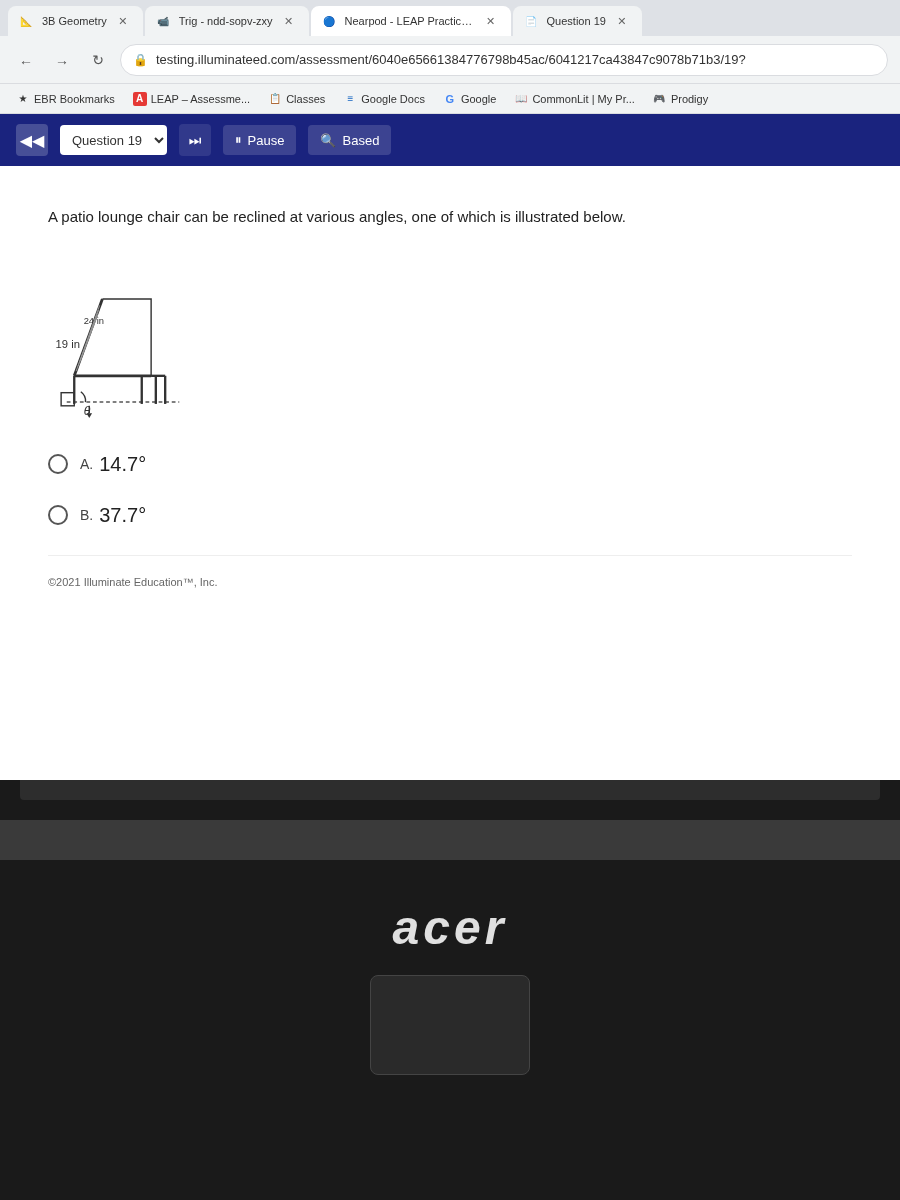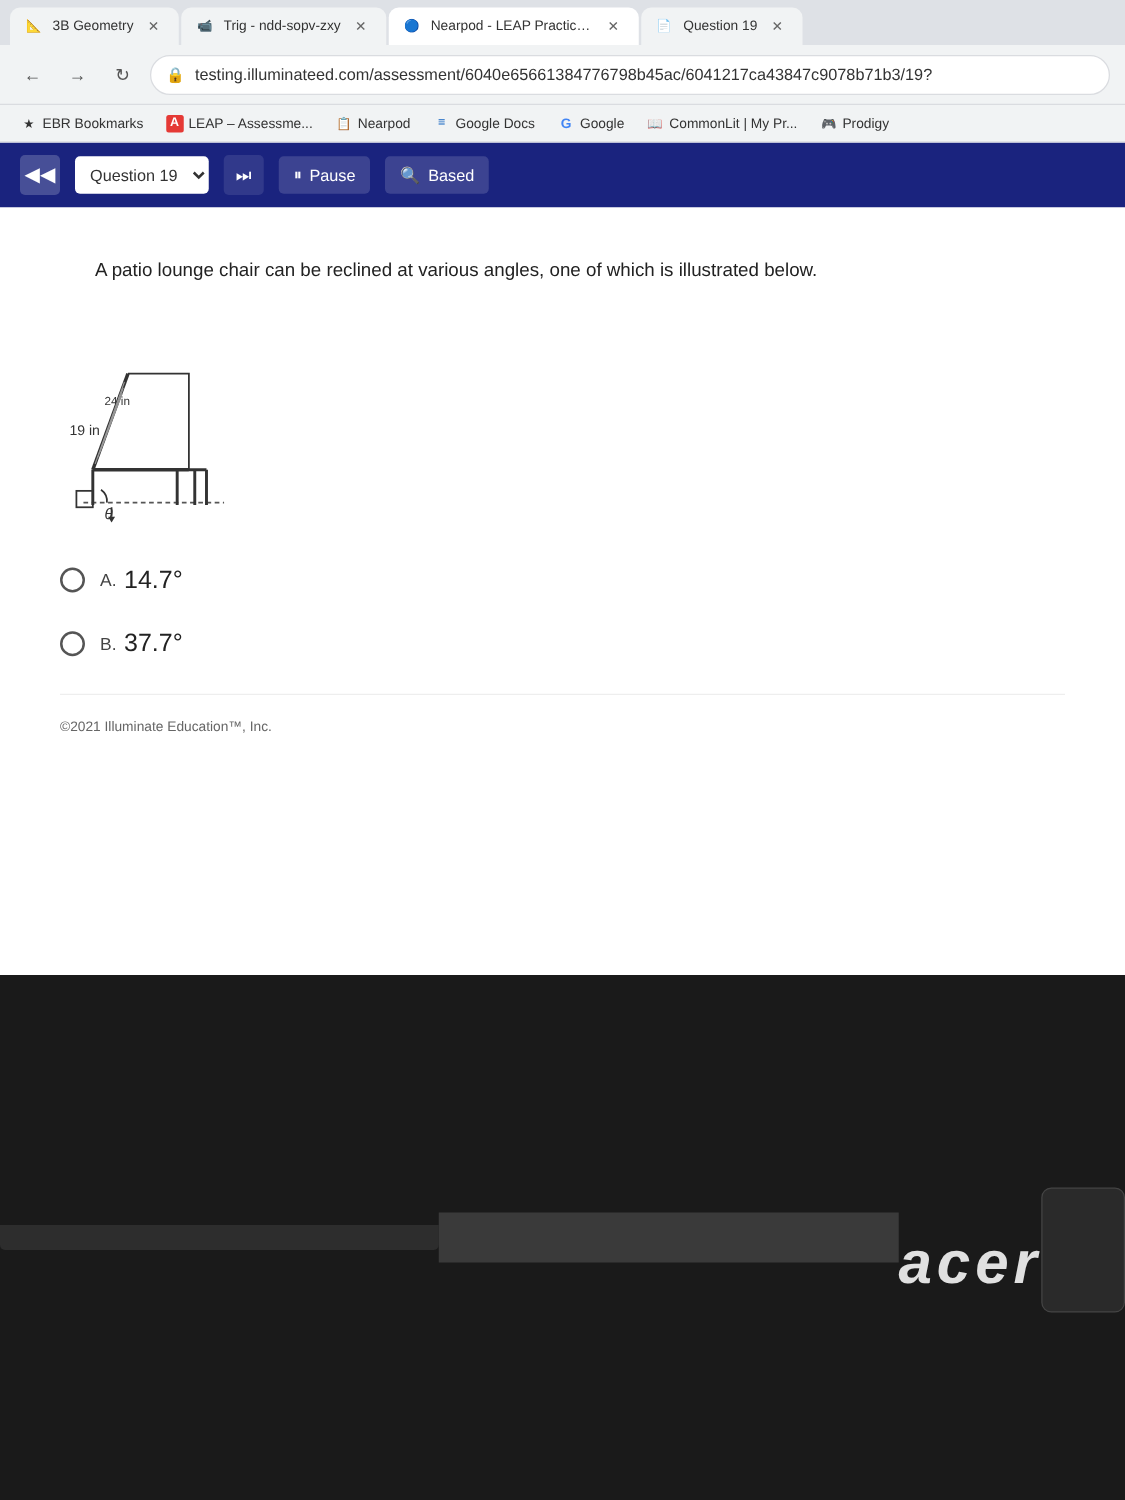--- a/index.html
+++ b/index.html
@@ -239,21 +239,20 @@
       flex: 1;
       background: #fff;
       position: relative;
     }
 
     .question-text {
       font-size: 15px;
       color: #222;
       margin-bottom: 24px;
       line-height: 1.5;
-      margin-left: 28px;
     }
 
     
     .chair-illustration {
       margin: 20px 0 20px 0;
       position: relative;
       height: 180px;
       width: 320px;
     }
 
@@ -295,21 +294,21 @@
       margin-top: 12px;
       padding-top: 20px;
       border-top: 1px solid #eee;
     }
 
     
     .laptop-bottom {
       height: 420px;
       background: #1a1a1a;
       display: flex;
-      flex-direction: row;
+      flex-direction: column;
       align-items: center;
       position: relative;
     }
 
     .laptop-screen-bezel-bottom {
       width: 860px;
       height: 20px;
       background: #2d2d2d;
       border-radius: 0 0 4px 4px;
     }
@@ -393,21 +392,21 @@
     <div class="bookmark-item">
       <div class="bookmark-favicon">★</div>
       <span>EBR Bookmarks</span>
     </div>
     <div class="bookmark-item">
       <div class="bookmark-favicon" style="background:#e53935;color:white;border-radius:2px;font-weight:bold;">A</div>
       <span>LEAP – Assessme...</span>
     </div>
     <div class="bookmark-item">
       <div class="bookmark-favicon" style="color:#e53935;">📋</div>
-      <span>Nearpod</span>
+      <span>Classes</span>
     </div>
     <div class="bookmark-item">
       <div class="bookmark-favicon" style="color:#1565c0;">≡</div>
       <span>Google Docs</span>
     </div>
     <div class="bookmark-item">
       <div class="bookmark-favicon">
         <span style="font-weight:bold;font-size:11px;color:#4285f4;">G</span>
       </div>
       <span>Google</span>

